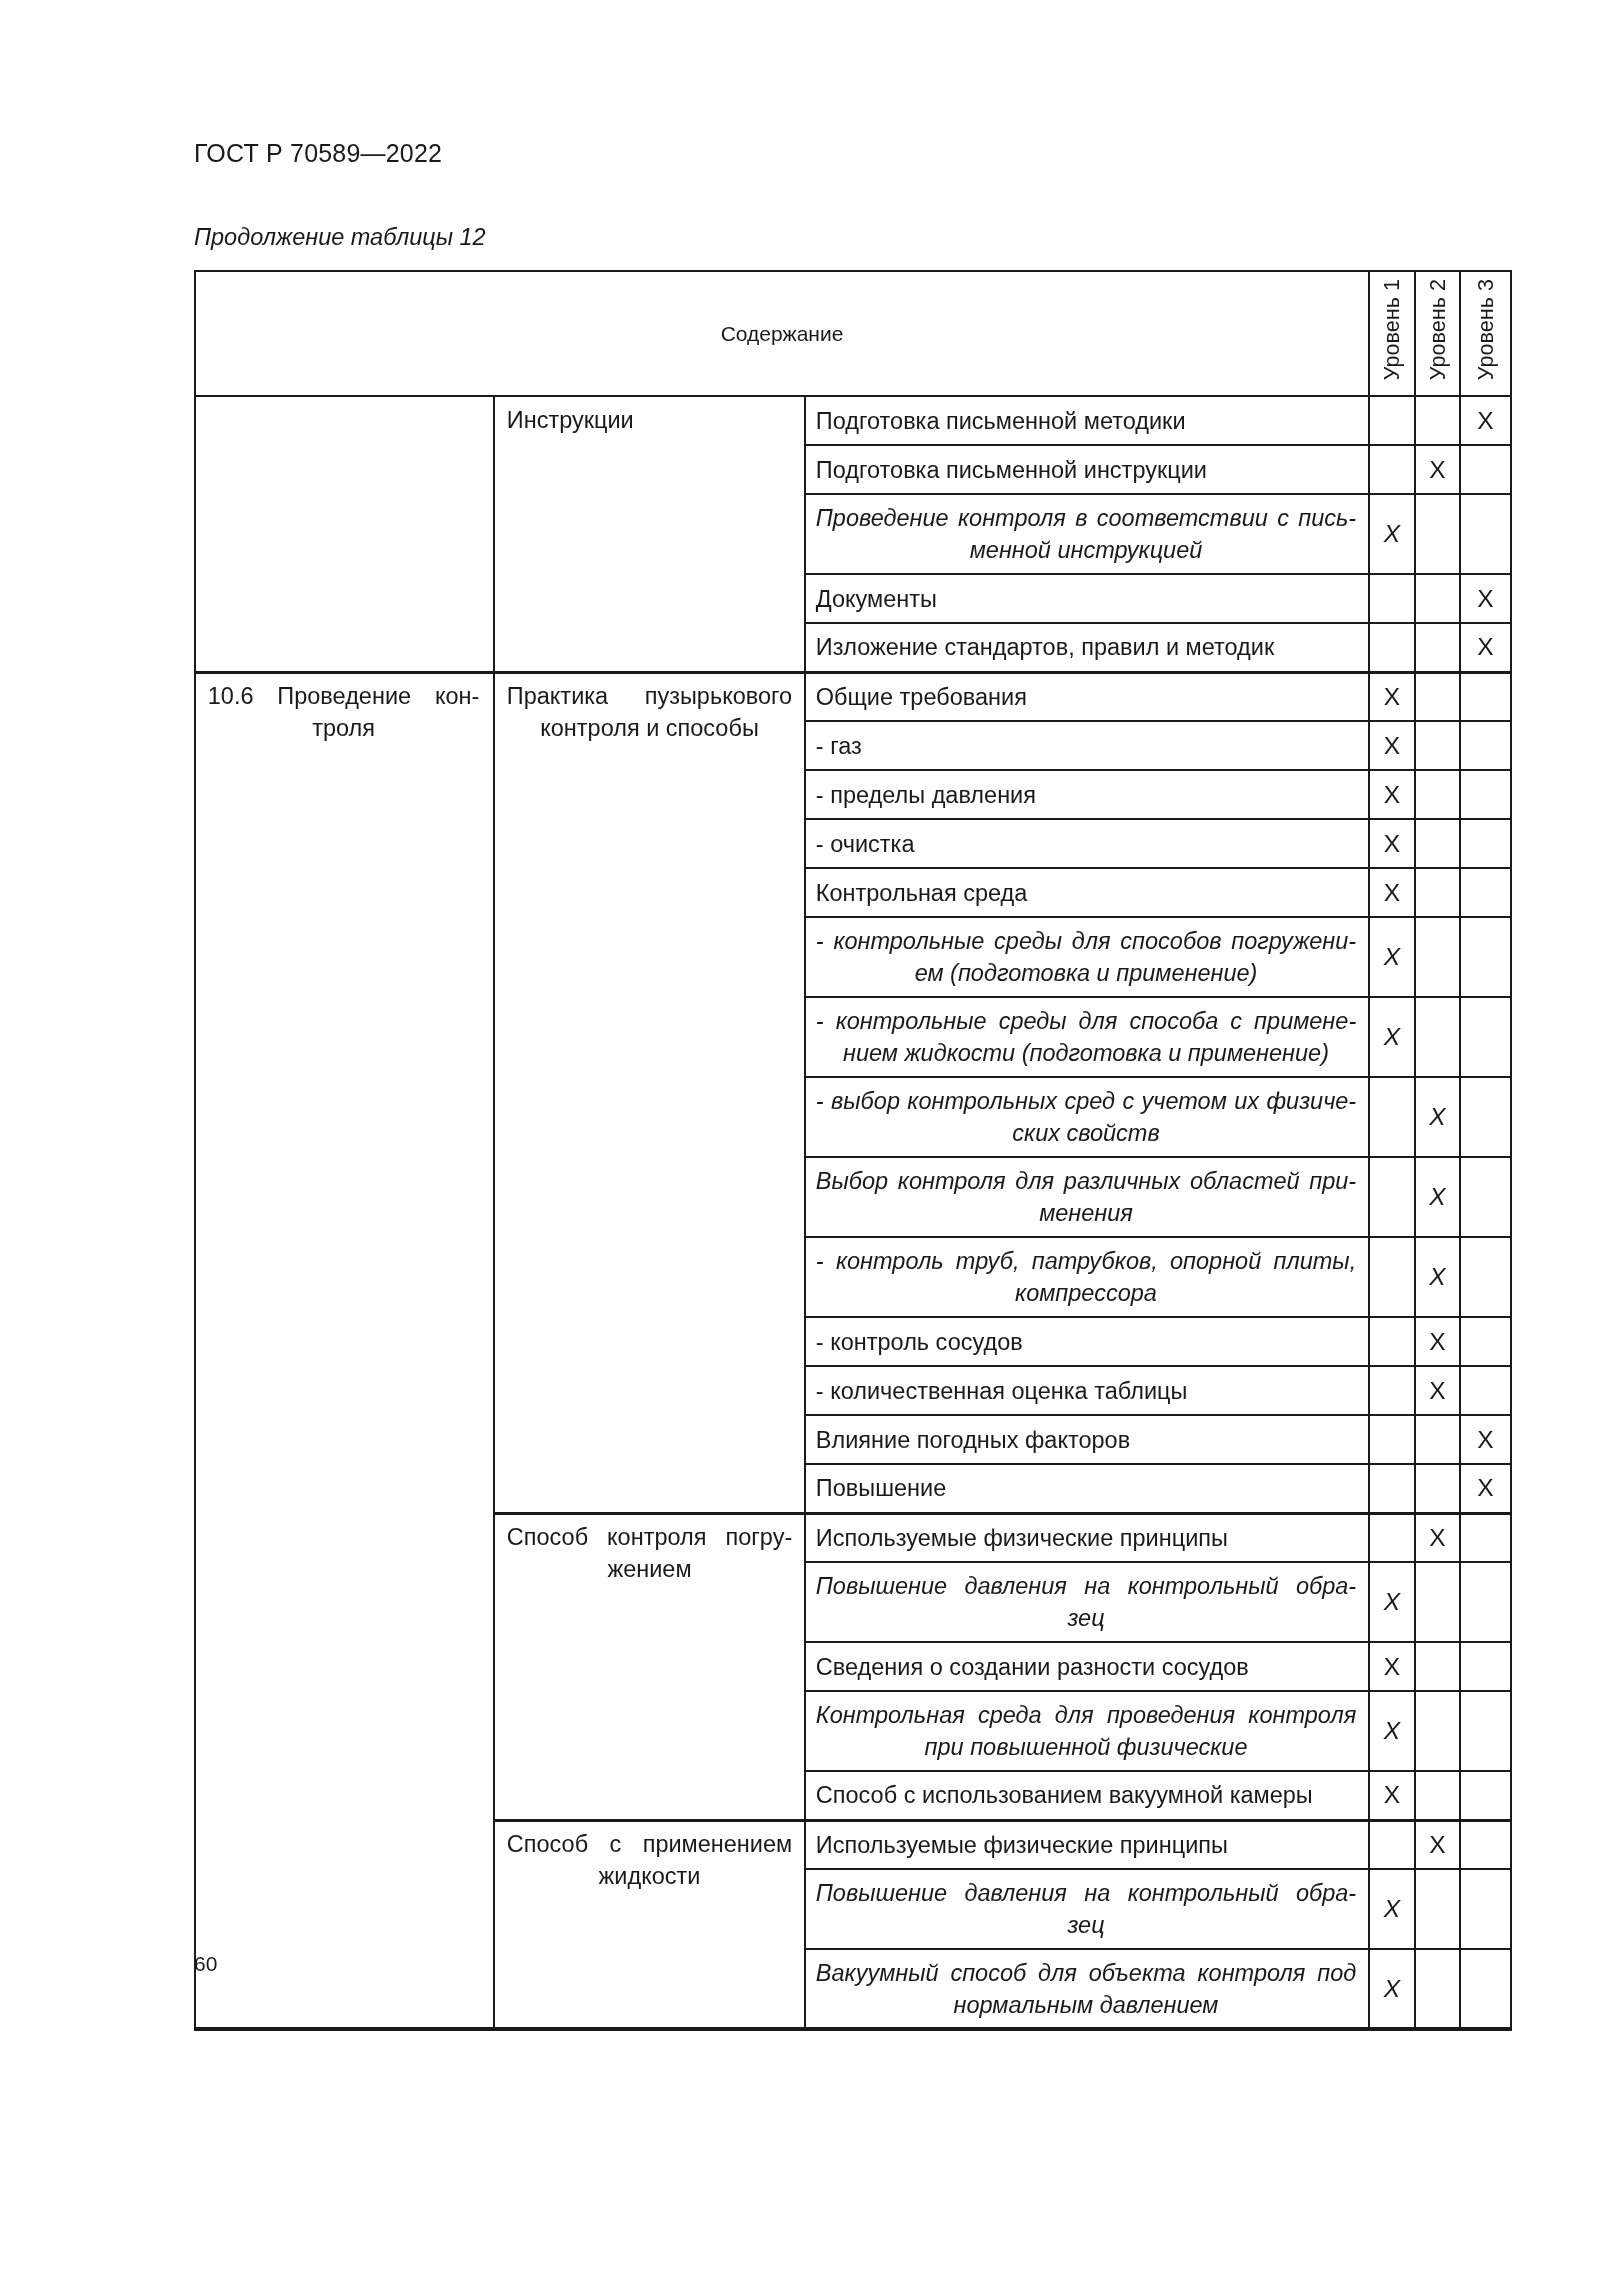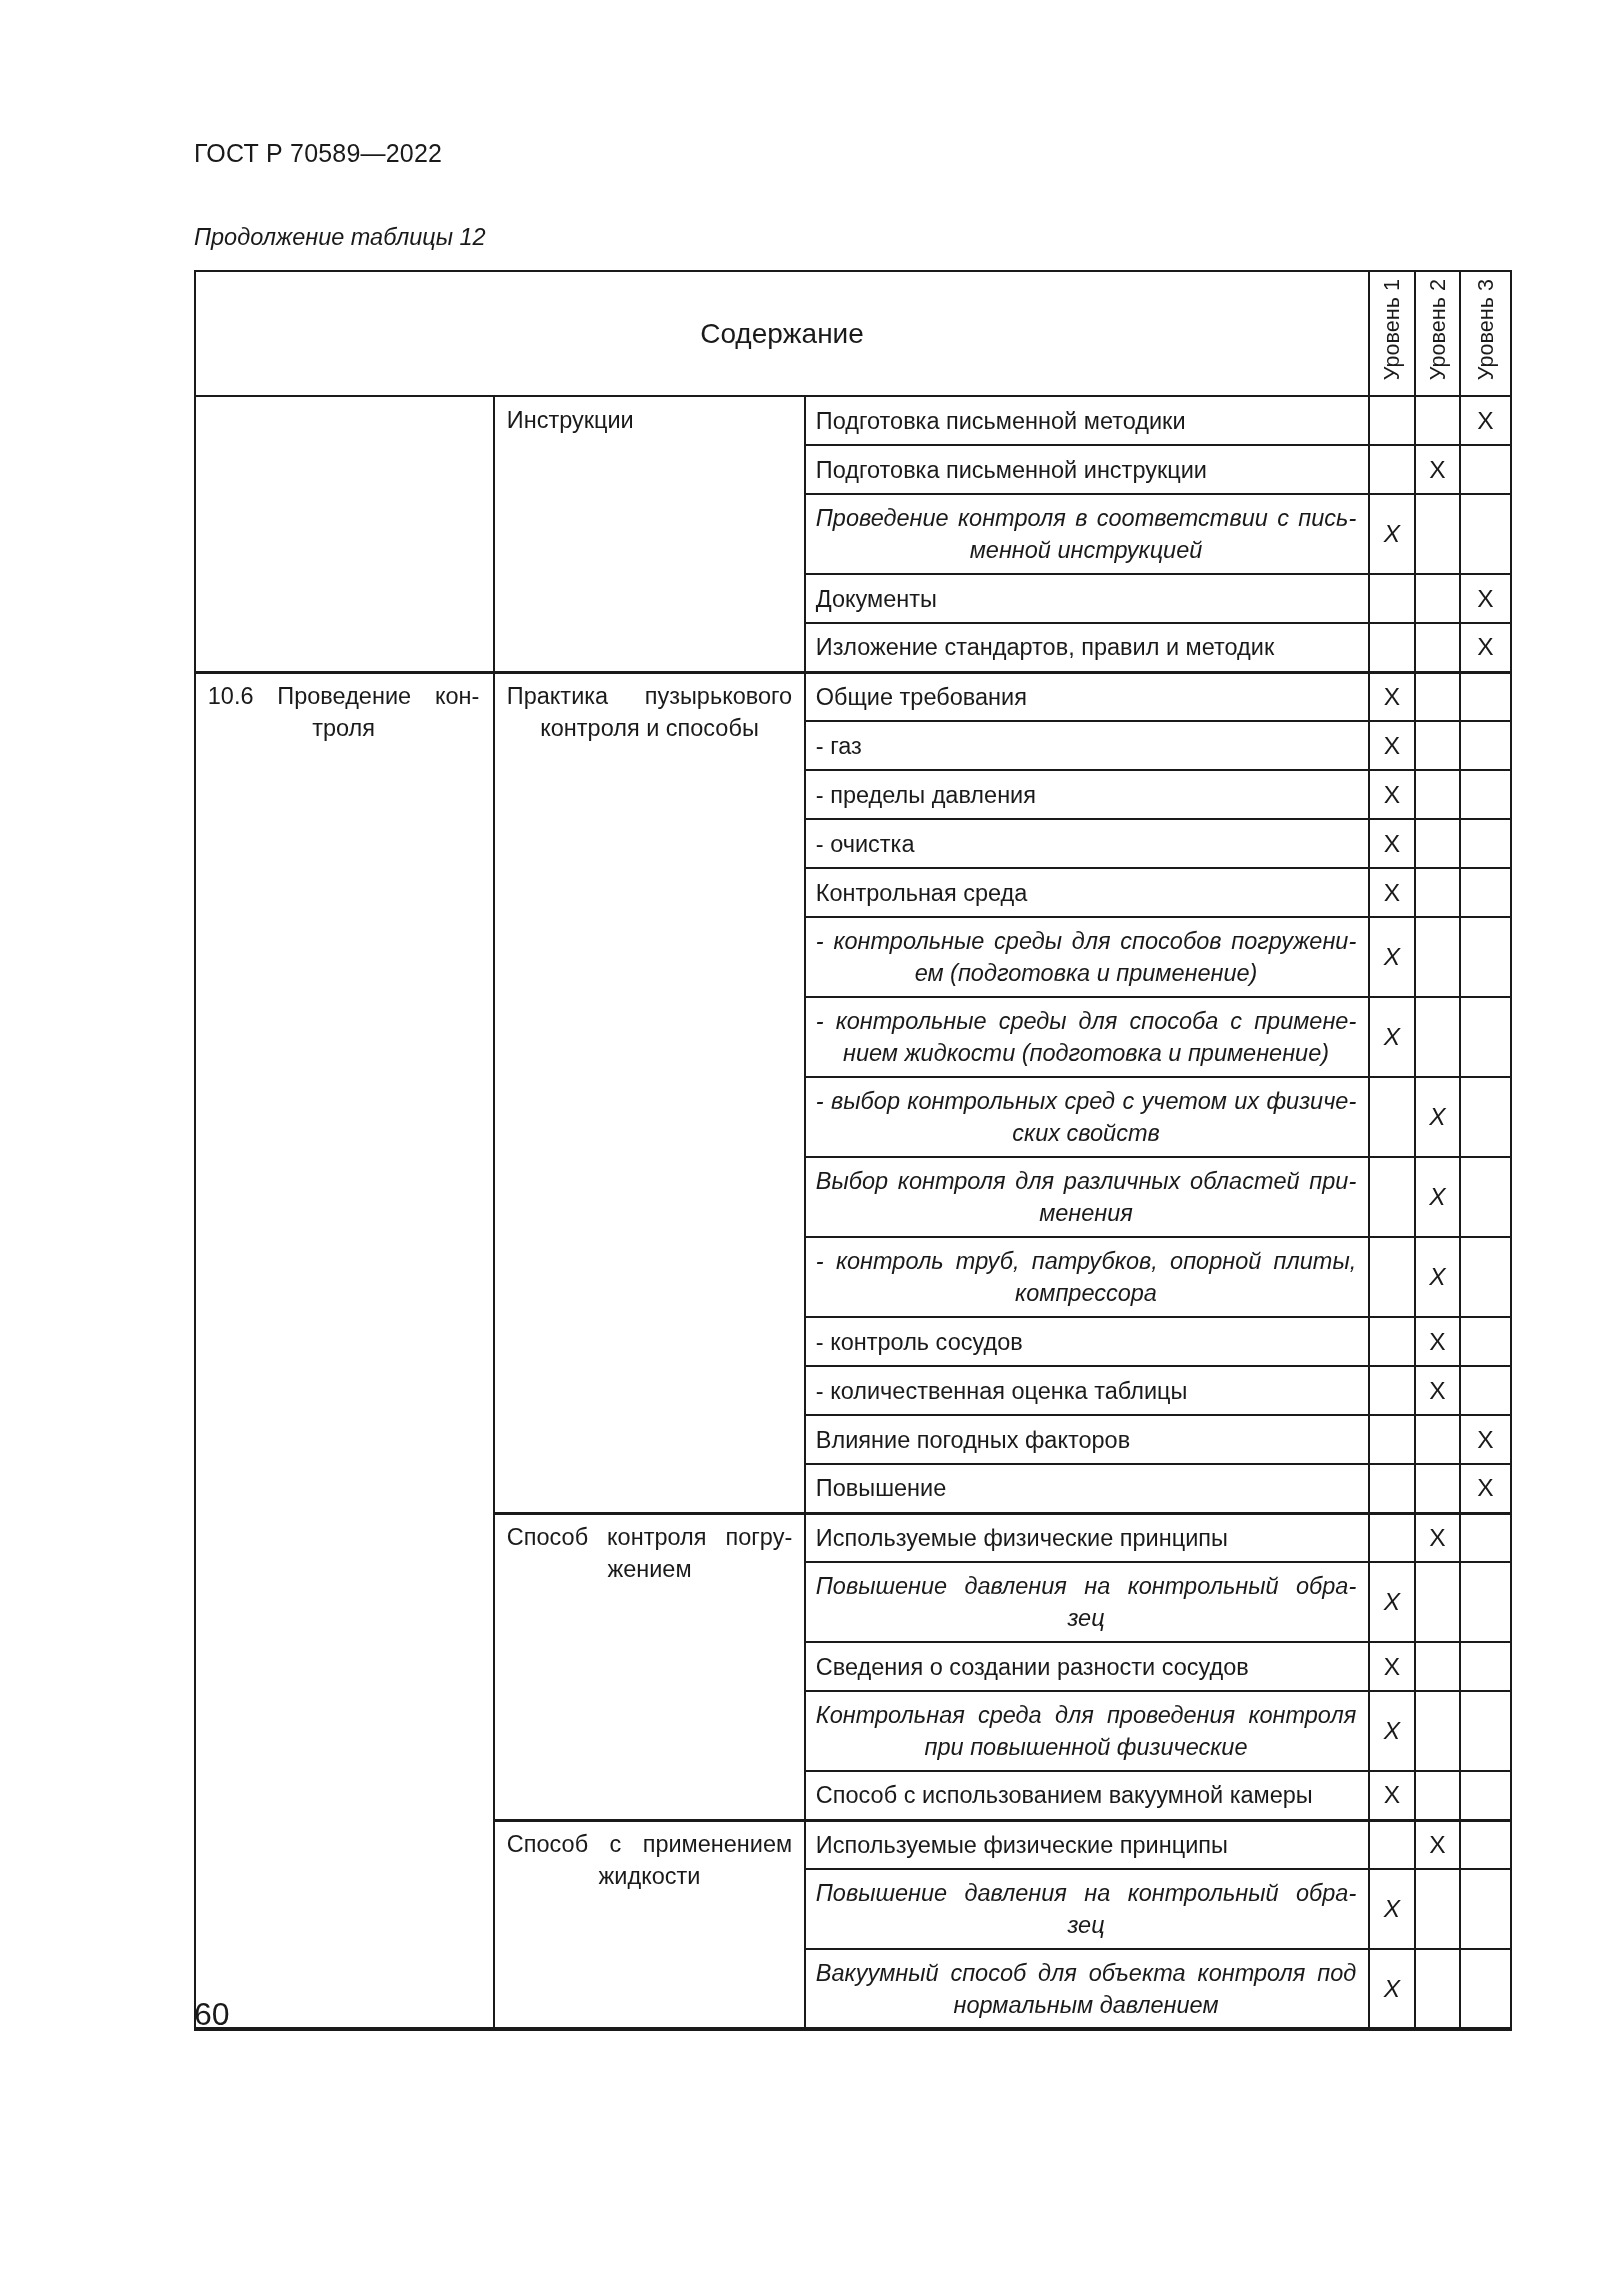--- a/index.html
+++ b/index.html
@@ -24,42 +24,42 @@
     table-layout: fixed;
     width: 1315px;
     border: 2.9px solid #1a1a1a;
     border-bottom-width: 4.9px;
     font-size: 23.5px;
     line-height: 32px;
   }
   table.gost td { border: 2.9px solid #1a1a1a; overflow: hidden; }
   thead tr { height: 125px; }
   thead td { border-bottom: 13.7px double #1a1a1a; }
-  td.hdr-content { text-align: center; vertical-align: middle; font-size: 28px; margin-left: 39px; }
+  td.hdr-content { text-align: center; vertical-align: middle; font-size: 21px; margin-left: 39px; }
   td.hdr-lvl { text-align: center; vertical-align: middle; }
   .vtext {
     display: inline-block;
     writing-mode: vertical-rl;
     transform: rotate(180deg);
     font-size: 21.6px;
     line-height: 21.6px;
     white-space: nowrap;
   }
   tr.h1 { height: 49px; }
   tr.h2 { height: 80px; font-style: italic; }
   tr.sep > td { border-top: 3.9px solid #1a1a1a; }
   td.c1 { vertical-align: top; padding: 6.9px 13.7px 6.9px 11.8px; }
   td.c2 { vertical-align: top; padding: 6.9px 11.8px 6.9px 11.8px; }
   td.c3 { vertical-align: middle; padding: 3.9px 11.8px 3.9px 9.8px; text-align: left; }
   td.xc { vertical-align: middle; text-align: center; font-size: 24.5px; }
   .jline { text-align: justify; text-align-last: justify; }
   .lline { text-align: center; }
   .page-number {
-    position: absolute; left: 194px; top: 1996px;
-    font-size: 32px;
+    position: absolute; left: 194px; top: 1952px;
+    font-size: 21px;
   }
 </style>
 </head>
 <body>
 
 <div class="doc-code">ГОСТ Р 70589—2022</div>
 <div class="table-caption">Продолжение таблицы 12</div>
 
 <div class="gost-table-wrap">
 <table class="gost">

